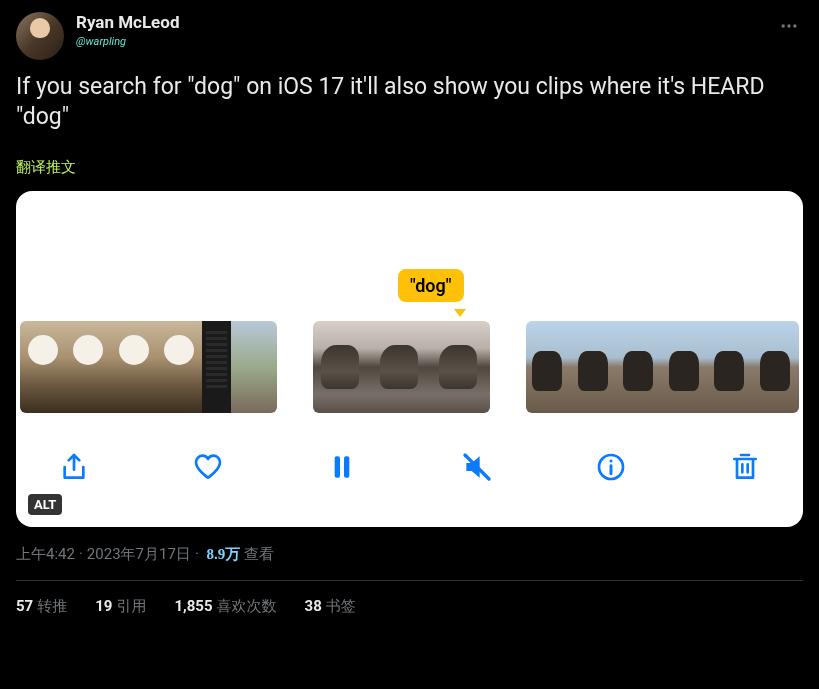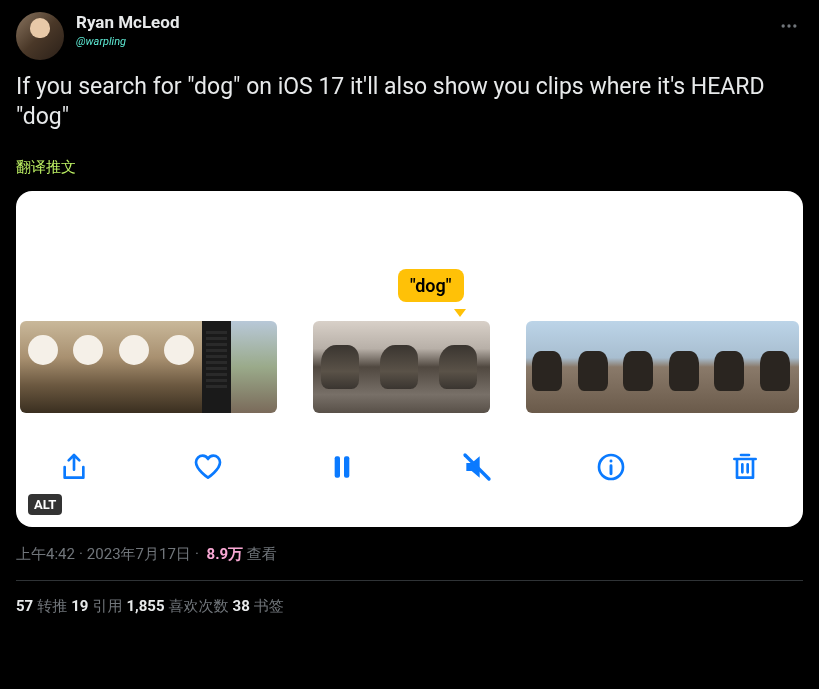--- a/index.html
+++ b/index.html
@@ -176,28 +176,28 @@
     border-radius: 4px;
   }
   .meta-row {
     margin-top: 18px;
     font-size: 15px;
     color: #71767b;
     display: flex;
     align-items: center;
   }
   .meta-row .dot::before { content: "·"; margin: 0 4px; }
-  .meta-row strong { color: #f9a8d4; font-weight: 700; }
+  .meta-row strong { color: #7dd3fc; font-weight: 700; font-family: Liberation Serif, serif; }
   .divider {
     border-top: 1px solid #2f3336;
     margin-top: 16px;
   }
   .stats-row {
     display: flex;
-    gap: 4px;
+    gap: 28px;
     padding: 16px 0 0 0;
     font-size: 15px;
     color: #71767b;
   }
   .stat strong { color: #e7e9ea; font-weight: 700; margin-right: 4px; }
 </style>
 </head>
 <body>
 
 <div class="tweet">

